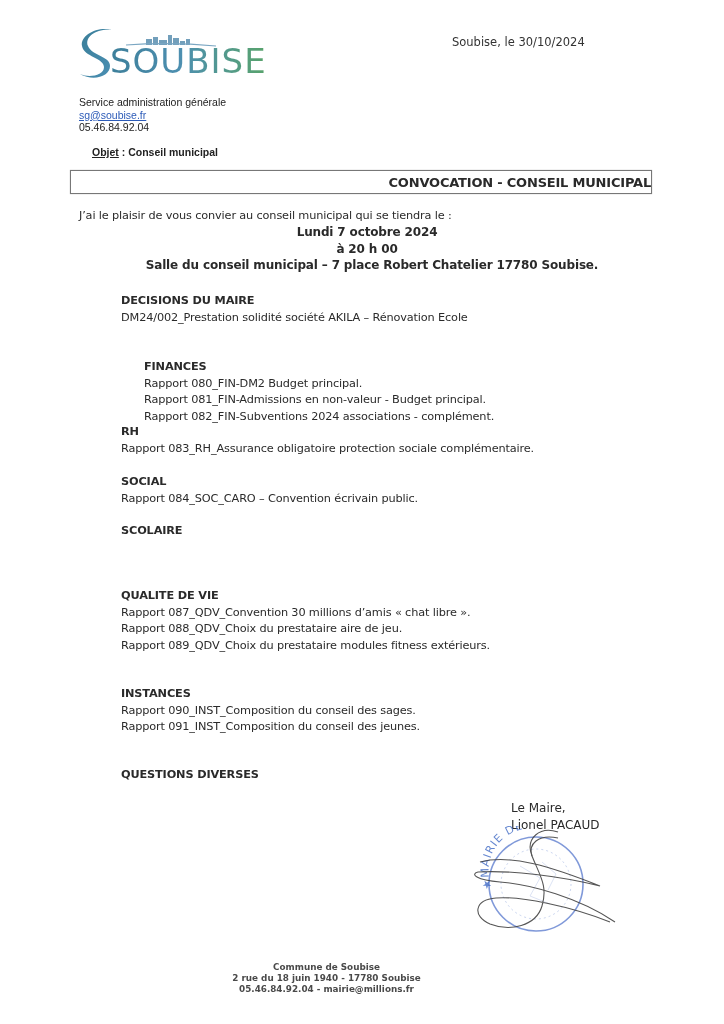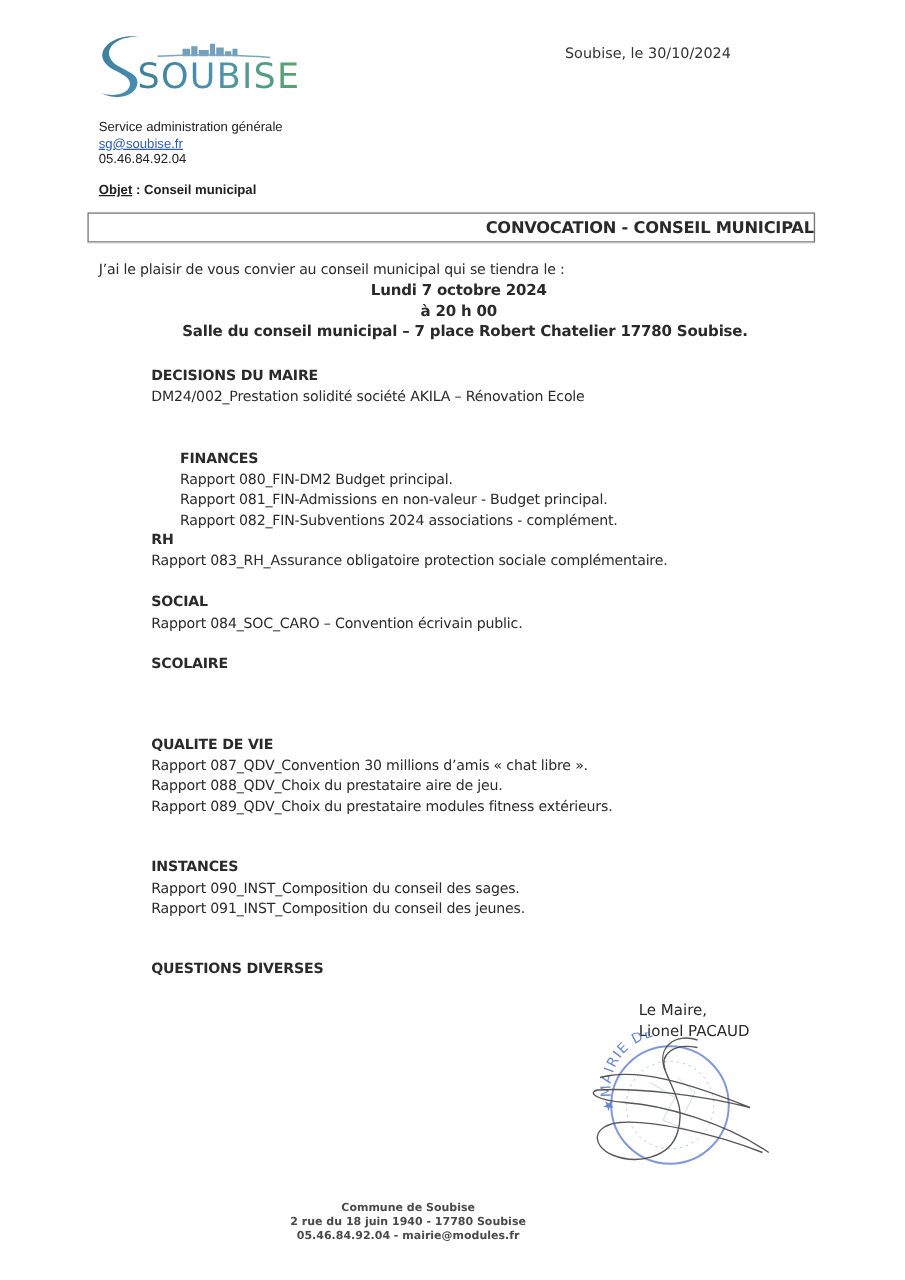--- a/index.html
+++ b/index.html
@@ -16,21 +16,21 @@
       font-family: "Liberation Sans", sans-serif;
     }
     .abs { position: absolute; }
 
     
     .logo { left: 76px; top: 26px; width: 150px; height: 58px; }
     .logo-text {
       position: absolute;
       left: 34px; top: 20px;
       font-family: "DejaVu Sans", sans-serif;
-      font-size: 28px;
+      font-size: 34px;
       letter-spacing: 1px;
       font-weight: 400;
       background: linear-gradient(90deg, #3d7f9a 0%, #4d8fb0 45%, #58a36b 100%);
       -webkit-background-clip: text;
       background-clip: text;
       color: transparent;
       line-height: 30px;
     }
 
     .date {
@@ -43,21 +43,21 @@
     .service {
       left: 79px; top: 96px;
       font-family: "Liberation Sans", sans-serif;
       font-size: 10.5px;
       line-height: 12.5px;
       color: #222;
     }
     .service .email { color: #2c5bb8; text-decoration: underline; }
 
     .objet {
-      left: 79px; top: 146px;
+      left: 92px; top: 146px;
       font-family: "Liberation Sans", sans-serif;
       font-size: 10.5px;
       font-weight: bold;
       color: #222;
     }
     .objet .u { text-decoration: underline; }
 
     .title-box {
       left: 70px; top: 170px;
       width: 580px; height: 22px;
@@ -239,14 +239,14 @@
       <path d="M88 6 C 70 0, 55 12, 62 30 C 70 50, 78 60, 72 80 C 66 100, 40 106, 20 98 C 2 90, 4 74, 26 72 C 50 70, 100 80, 140 96"></path>
       <path d="M10 36 C 40 28, 80 40, 130 60 C 90 50, 40 44, 8 46 C 0 48, 6 54, 30 56 C 60 58, 110 72, 145 96"></path>
       <path d="M62 30 C 58 18, 68 8, 88 12"></path>
     </g>
   </svg>
 </div>
 
 <div class="abs footer">
   <div>Commune de Soubise</div>
   <div>2 rue du 18 juin 1940 - 17780 Soubise</div>
-  <div>05.46.84.92.04 - mairie@modules.fr</div>
+  <div>05.46.84.92.04 - mairie@millions.fr</div>
 </div>
 
 </body></html>

